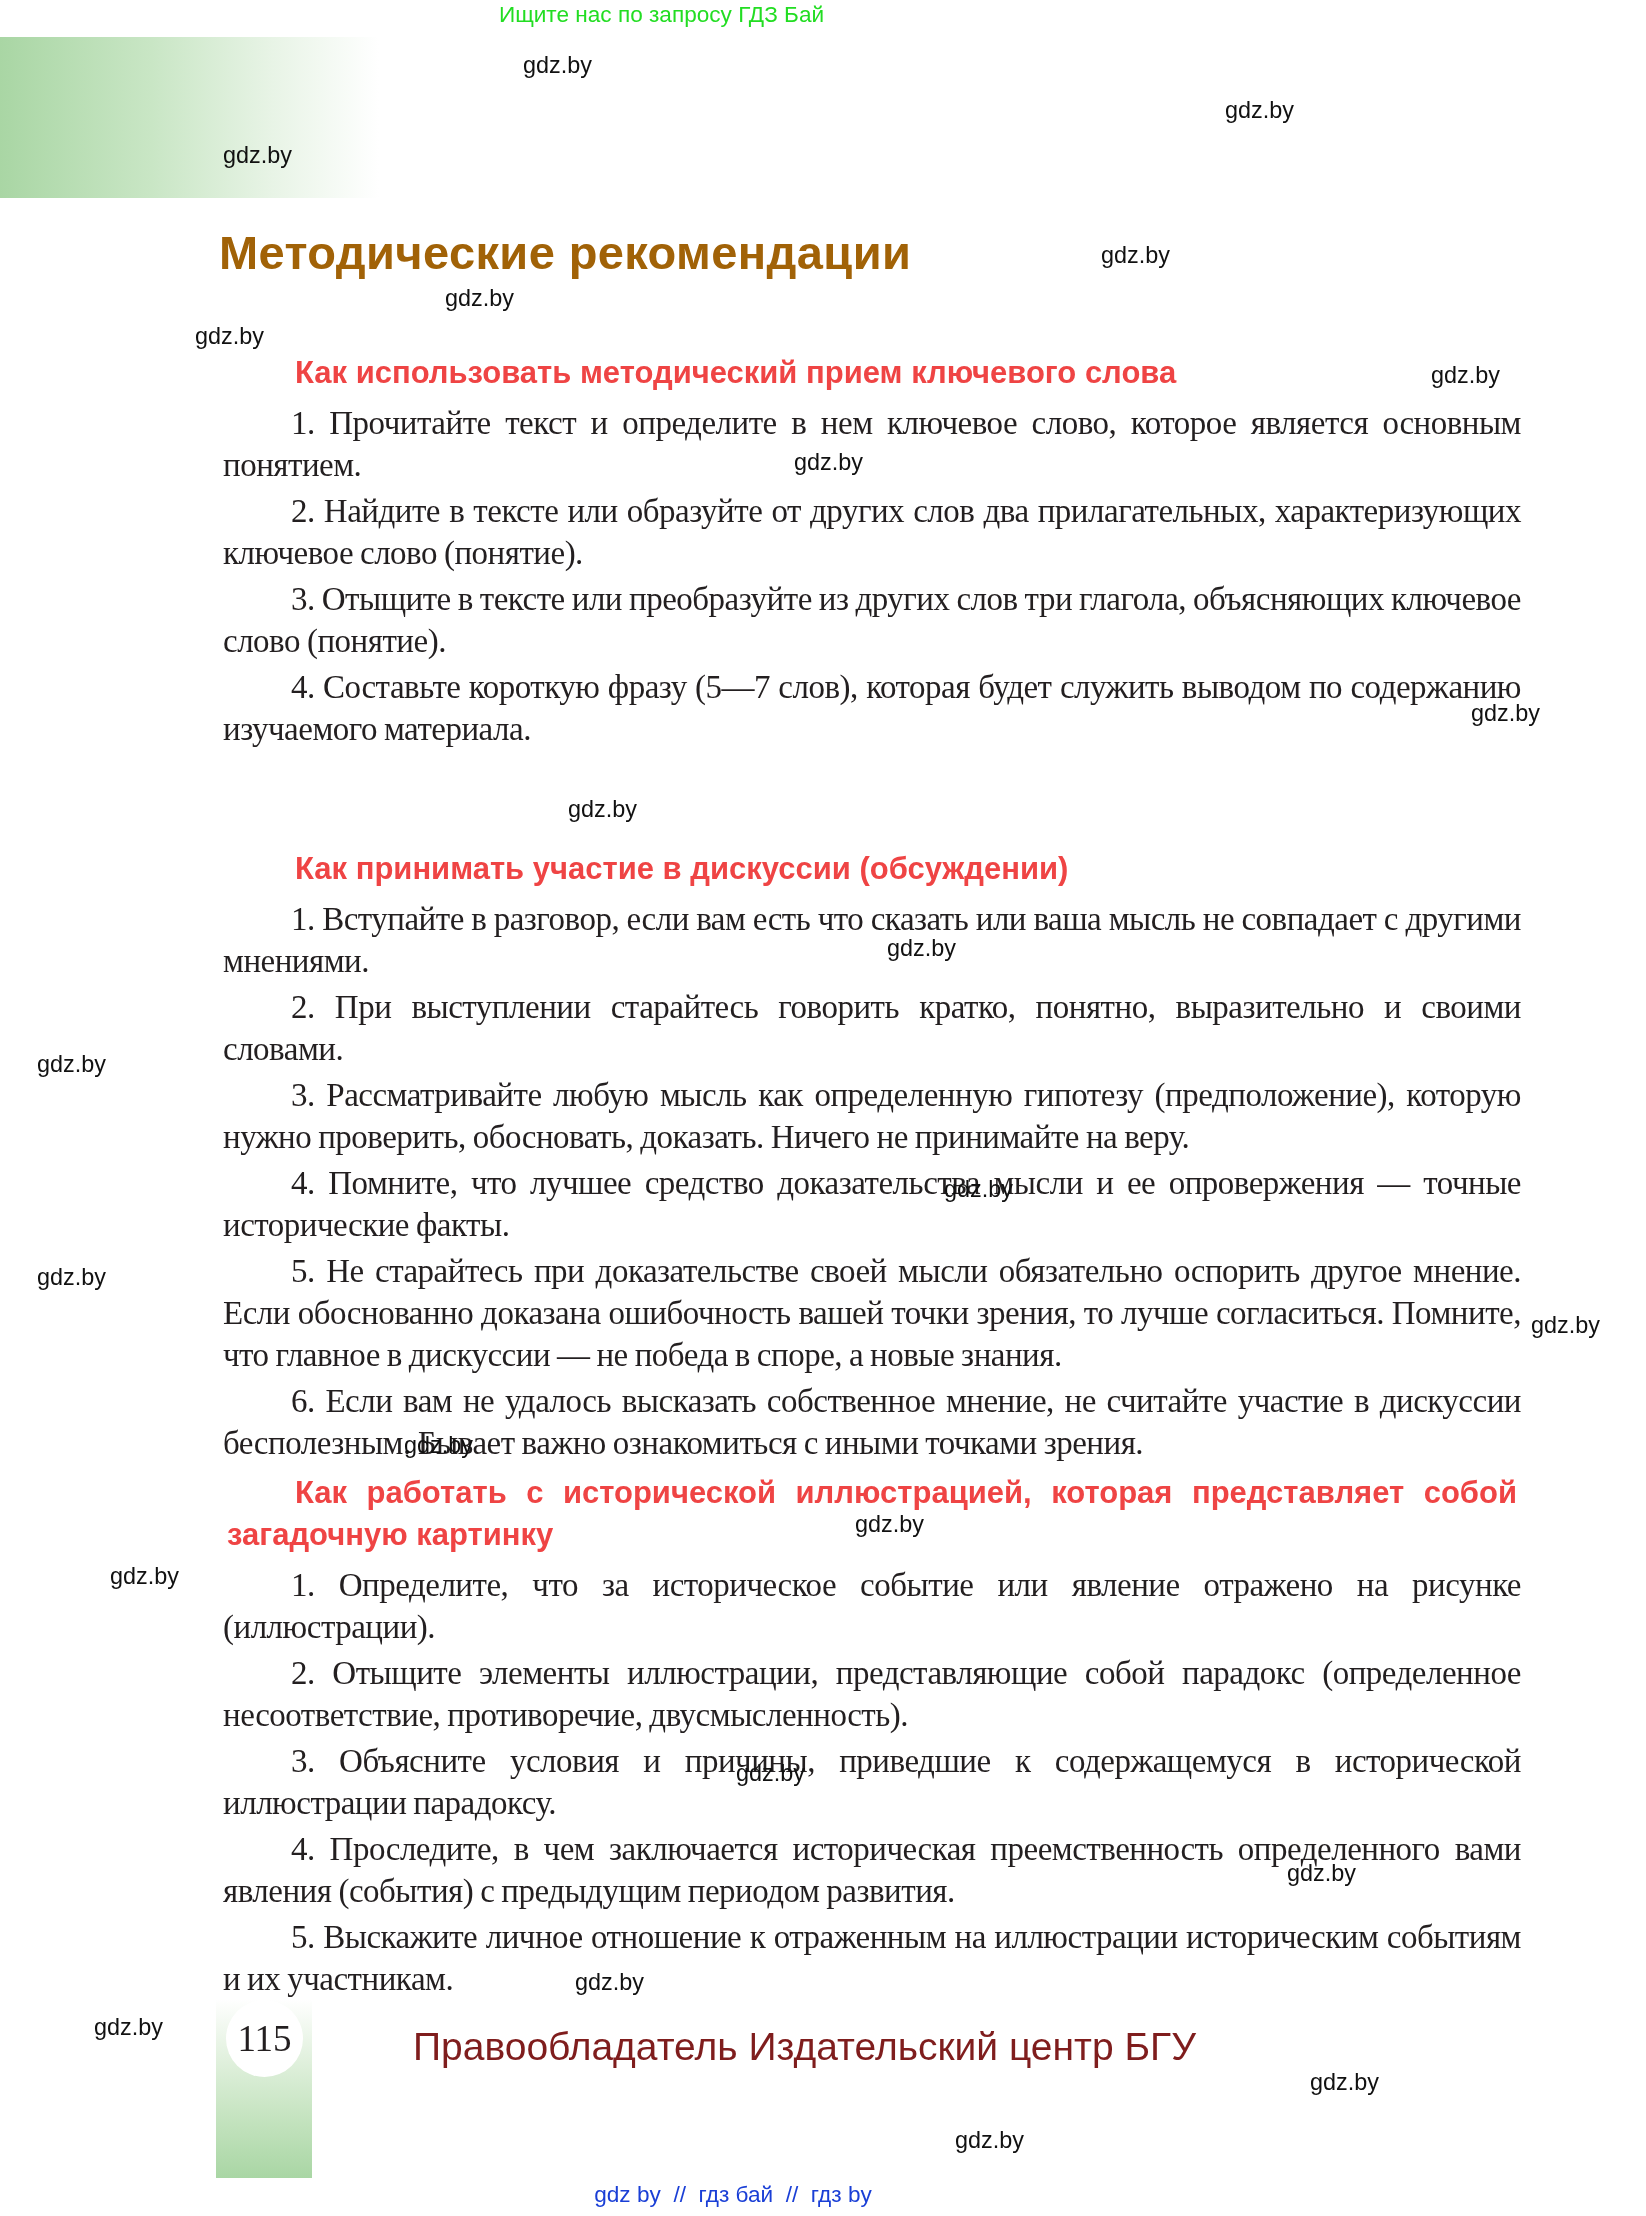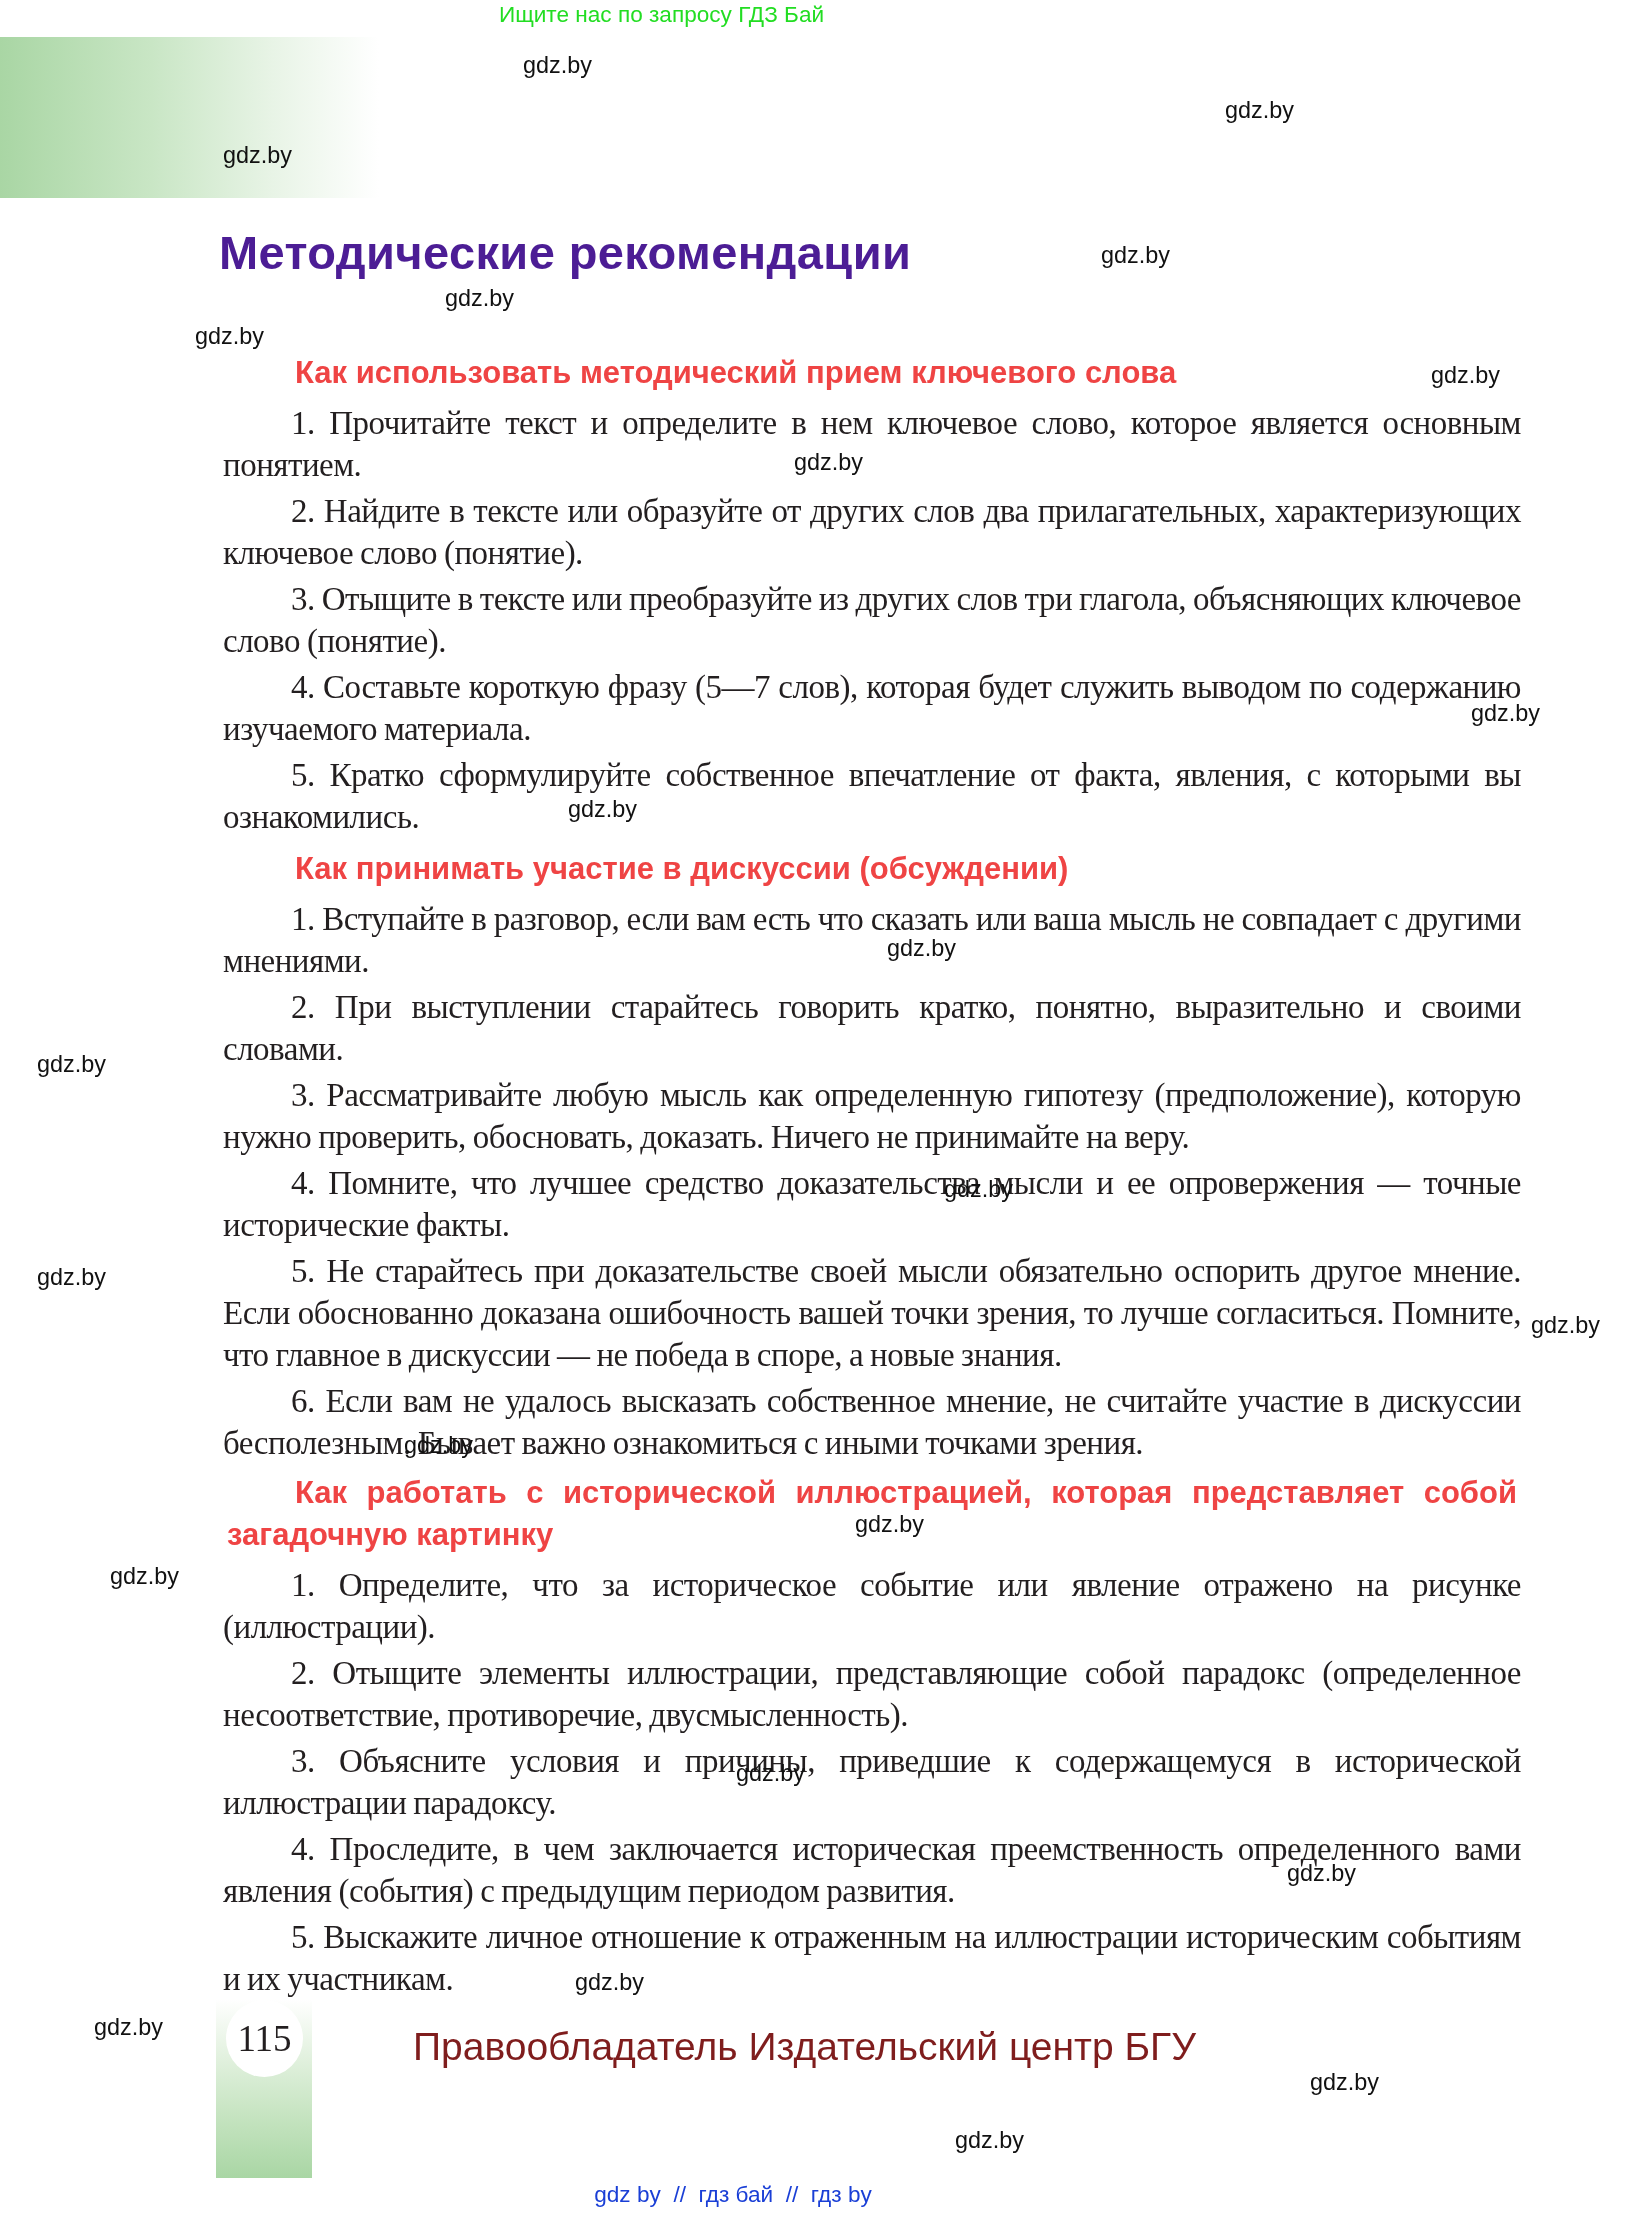--- a/index.html
+++ b/index.html
@@ -6,21 +6,21 @@
   body { width:1647px; height:2216px; position:relative; background:#ffffff; overflow:hidden;
          font-family:"Liberation Serif", serif; color:#231f20; }
   .top-banner { position:absolute; left:0; top:1.6px; width:1323px; text-align:center;
                 font-family:"Liberation Sans", sans-serif; font-size:22.6px; color:#22dd22; }
   .header-band { position:absolute; left:0; top:37px; width:379px; height:161px;
                  background:linear-gradient(to right, #a9d6a4 0%, #c9e6c5 40%, #e8f4e6 72%, #ffffff 100%); }
   .wm { position:absolute; font-family:"Liberation Sans", sans-serif; font-size:23.4px; color:#111;
         white-space:nowrap; line-height:1; }
   .page-title { position:absolute; left:219px; top:229px; margin:0;
                 font-family:"Liberation Sans", sans-serif; font-weight:bold; font-size:47px;
-                color:#4c1d95; letter-spacing:0.4px; line-height:1; }
+                color:#a16207; letter-spacing:0.4px; line-height:1; }
   .section { position:absolute; left:219px; width:1306px; }
   .sec-heading { margin:8px; font-family:Liberation Sans, sans-serif; font-weight:bold;
                  font-size:31px; color:#ef4444; text-indent:68px; line-height:42px; text-align:justify; }
   .item { margin:4px; font-size:33px; line-height:42px; text-indent:68px; text-align:justify;
           letter-spacing:-0.5px; word-spacing:-0.8px; color:#231f20; }
   .footer-strip { position:absolute; left:216px; top:1999px; width:96px; height:179px;
                   background:linear-gradient(to bottom, #ffffff 0%, #e4f2e1 30%, #c6e4c1 65%, #a9d6a4 100%); }
   .page-num { position:absolute; left:226px; top:2000px; width:77px; height:77px; border-radius:50%;
               background:#ffffff; display:flex; align-items:center; justify-content:center;
               font-family:"Liberation Serif", serif; font-size:37px; color:#231f20; }
@@ -37,21 +37,20 @@
 <div class="header-band"></div>
 
 <h1 class="page-title">Методические рекомендации</h1>
 
 <div class="section" style="top:344px;">
   <h2 class="sec-heading">Как использовать методический прием ключевого слова</h2>
   <p class="item">1. Прочитайте текст и определите в нем ключевое слово, которое является основным понятием.</p>
   <p class="item">2. Найдите в тексте или образуйте от других слов два прилагательных, характеризующих ключевое слово (понятие).</p>
   <p class="item">3. Отыщите в тексте или преобразуйте из других слов три глагола, объясняющих ключевое слово (понятие).</p>
   <p class="item">4. Составьте короткую фразу (5—7 слов), которая будет служить выводом по содержанию изучаемого материала.</p>
-  <p class="item">5. Кратко сформулируйте собственное впечатление от факта, явления, с которыми вы ознакомились.</p>
 </div>
 
 <div class="section" style="top:840px;">
   <h2 class="sec-heading">Как принимать участие в дискуссии (обсуждении)</h2>
   <p class="item">1. Вступайте в разговор, если вам есть что сказать или ваша мысль не совпадает с другими мнениями.</p>
   <p class="item">2. При выступлении старайтесь говорить кратко, понятно, выразительно и своими словами.</p>
   <p class="item">3. Рассматривайте любую мысль как определенную гипотезу (предположение), которую нужно проверить, обосновать, доказать. Ничего не принимайте на веру.</p>
   <p class="item">4. Помните, что лучшее средство доказательства мысли и ее опровержения — точные исторические факты.</p>
   <p class="item">5. Не старайтесь при доказательстве своей мысли обязательно оспорить другое мнение. Если обоснованно доказана ошибочность вашей точки зрения, то лучше согласиться. Помните, что главное в дискуссии — не победа в споре, а новые знания.</p>
   <p class="item">6. Если вам не удалось высказать собственное мнение, не считайте участие в дискуссии бесполезным. Бывает важно ознакомиться с иными точками зрения.</p>

